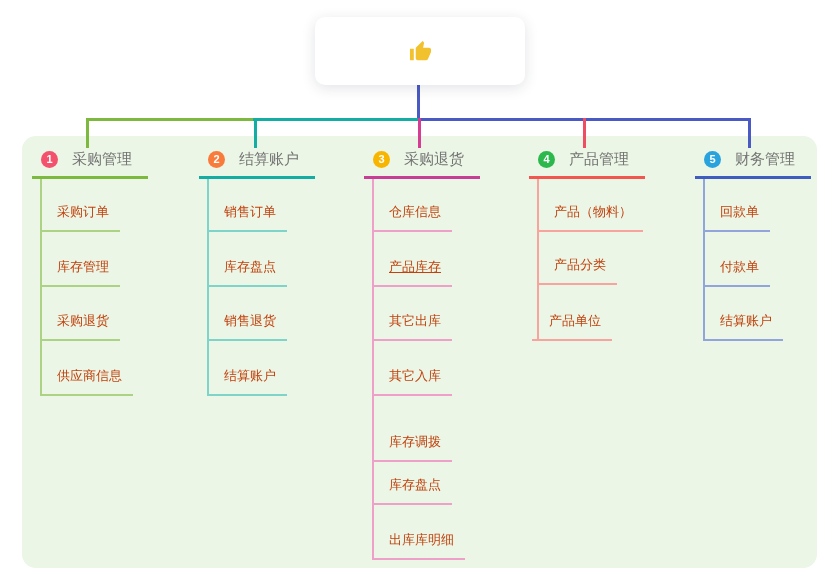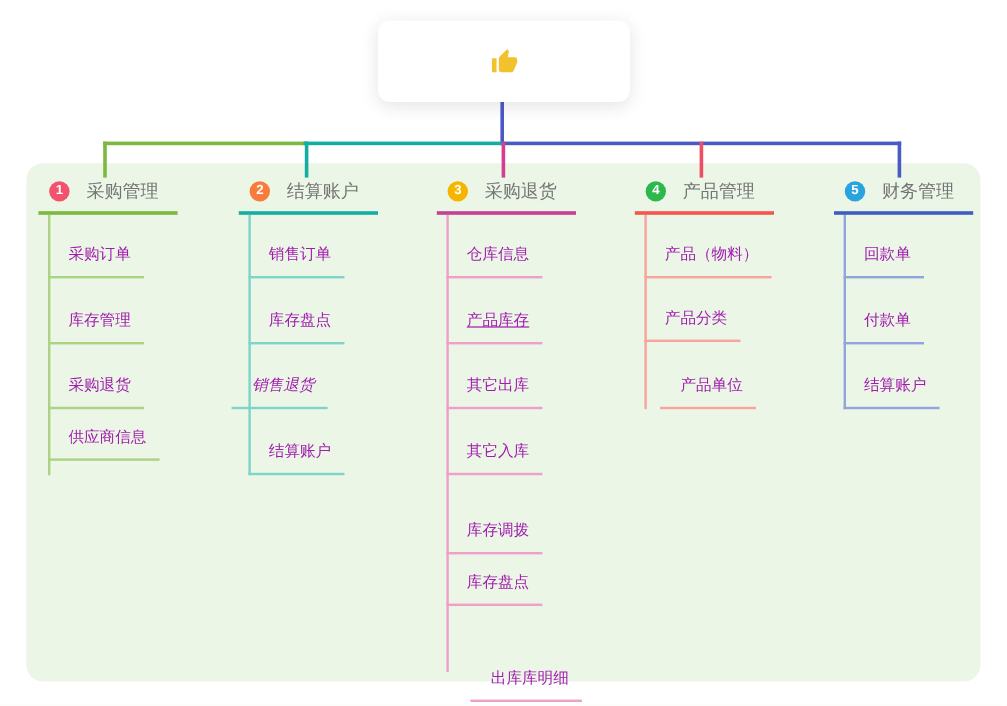--- a/index.html
+++ b/index.html
@@ -26,21 +26,21 @@
     position:absolute;display:flex;align-items:center;
     padding:0 16px 6px 9px;height:22px;z-index:3;cursor:default;
   }
   .badge{
     width:17px;height:17px;border-radius:50%;flex:0 0 17px;
     color:#fff;font-size:11px;font-weight:bold;line-height:17px;text-align:center;
   }
   .branch-label{margin-left:14px;font-size:15px;color:#737373;white-space:nowrap;}
   .leaf-node{
     position:absolute;padding:0 11px 9px 17px;line-height:18px;
-    font-size:13px;color:#a21caf;white-space:nowrap;z-index:3;cursor:default;
+    font-size:13px;color:#c2410c;white-space:nowrap;z-index:3;cursor:default;
   }
 </style>
 </head>
 <body>
 
 <div id="stage">
   <div class="panel"></div>
 
   <div class="root-node">
     <span class="thumb-icon">
@@ -63,50 +63,50 @@
     </div>
   <div id="branches">
       <div class="branch-header" style="left: 32px; top: 148px; border-bottom: 3px solid rgb(124, 185, 62);">
         <span class="badge" style="background: rgb(244, 81, 108);">1</span>
         <span class="branch-label">采购管理</span>
       </div>
       <div class="vline" style="left: 40px; top: 179px; width: 2px; height: 217px; background: rgb(171, 211, 131); z-index: 2;"></div>
       <div class="leaf-node" style="left: 40px; top: 203px; border-bottom: 2px solid rgb(171, 211, 131);">采购订单</div>
       <div class="leaf-node" style="left: 40px; top: 258px; border-bottom: 2px solid rgb(171, 211, 131);">库存管理</div>
       <div class="leaf-node" style="left: 40px; top: 312px; border-bottom: 2px solid rgb(171, 211, 131); text-align: right;">采购退货</div>
-      <div class="leaf-node" style="left: 40px; top: 355px; border-bottom: 2px solid rgb(171, 211, 131);">供应商信息</div>
+      <div class="leaf-node" style="left: 40px; top: 367px; border-bottom: 2px solid rgb(171, 211, 131);">供应商信息</div>
       <div class="branch-header" style="left: 199px; top: 148px; border-bottom: 3px solid rgb(20, 173, 163);">
         <span class="badge" style="background: rgb(249, 123, 60);">2</span>
         <span class="branch-label">结算账户</span>
       </div>
       <div class="vline" style="left: 207px; top: 179px; width: 2px; height: 217px; background: rgb(127, 212, 201); z-index: 2;"></div>
       <div class="leaf-node" style="left: 207px; top: 203px; border-bottom: 2px solid rgb(127, 212, 201);">销售订单</div>
       <div class="leaf-node" style="left: 207px; top: 258px; border-bottom: 2px solid rgb(127, 212, 201);">库存盘点</div>
-      <div class="leaf-node" style="left: 193px; top: 312px; border-bottom: 2px solid rgb(127, 212, 201); font-style: italic;">销售退货</div>
+      <div class="leaf-node" style="left: 207px; top: 312px; border-bottom: 2px solid rgb(127, 212, 201);">销售退货</div>
       <div class="leaf-node" style="left: 207px; top: 367px; border-bottom: 2px solid rgb(127, 212, 201);">结算账户</div>
       <div class="branch-header" style="left: 364px; top: 148px; border-bottom: 3px solid rgb(199, 62, 151);">
         <span class="badge" style="background: rgb(248, 181, 0);">3</span>
         <span class="branch-label">采购退货</span>
       </div>
       <div class="vline" style="left: 372px; top: 179px; width: 2px; height: 381px; background: rgb(239, 160, 200); z-index: 2;"></div>
       <div class="leaf-node" style="left: 372px; top: 203px; border-bottom: 2px solid rgb(239, 160, 200);">仓库信息</div>
       <div class="leaf-node" style="left: 372px; top: 258px; border-bottom: 2px solid rgb(239, 160, 200); text-decoration: underline;">产品库存</div>
       <div class="leaf-node" style="left: 372px; top: 312px; border-bottom: 2px solid rgb(239, 160, 200);">其它出库</div>
       <div class="leaf-node" style="left: 372px; top: 367px; border-bottom: 2px solid rgb(239, 160, 200); text-align: center;">其它入库</div>
       <div class="leaf-node" style="left: 372px; top: 421px; border-bottom: 2px solid rgb(239, 160, 200); margin-top: 12px;">库存调拨</div>
       <div class="leaf-node" style="left: 372px; top: 476px; border-bottom: 2px solid rgb(239, 160, 200);">库存盘点</div>
-      <div class="leaf-node" style="left: 392px; top: 531px; border-bottom: 2px solid rgb(239, 160, 200); margin-top: 25px;">出库库明细</div>
+      <div class="leaf-node" style="left: 372px; top: 531px; border-bottom: 2px solid rgb(239, 160, 200);">出库库明细</div>
       <div class="branch-header" style="left: 529px; top: 148px; border-bottom: 3px solid rgb(243, 85, 79);">
         <span class="badge" style="background: rgb(45, 184, 77);">4</span>
         <span class="branch-label">产品管理</span>
       </div>
       <div class="vline" style="left: 537px; top: 179px; width: 2px; height: 162px; background: rgb(248, 163, 157); z-index: 2;"></div>
       <div class="leaf-node" style="left: 537px; top: 203px; border-bottom: 2px solid rgb(248, 163, 157);">产品（物料）</div>
       <div class="leaf-node" style="left: 537px; top: 256px; border-bottom: 2px solid rgb(248, 163, 157);">产品分类</div>
-      <div class="leaf-node" style="left: 550px; top: 312px; border-bottom: 2px solid rgb(248, 163, 157);">产品单位</div>
+      <div class="leaf-node" style="left: 532px; top: 312px; border-bottom: 2px solid rgb(248, 163, 157);">产品单位</div>
       <div class="branch-header" style="left: 695px; top: 148px; border-bottom: 3px solid rgb(63, 92, 192);">
         <span class="badge" style="background: rgb(41, 163, 221);">5</span>
         <span class="branch-label">财务管理</span>
       </div>
       <div class="vline" style="left: 703px; top: 179px; width: 2px; height: 162px; background: rgb(145, 164, 219); z-index: 2;"></div>
       <div class="leaf-node" style="left: 703px; top: 203px; border-bottom: 2px solid rgb(145, 164, 219);">回款单</div>
       <div class="leaf-node" style="left: 703px; top: 258px; border-bottom: 2px solid rgb(145, 164, 219);">付款单</div>
       <div class="leaf-node" style="left: 703px; top: 312px; border-bottom: 2px solid rgb(145, 164, 219);">结算账户</div>
     </div>
 </div>

